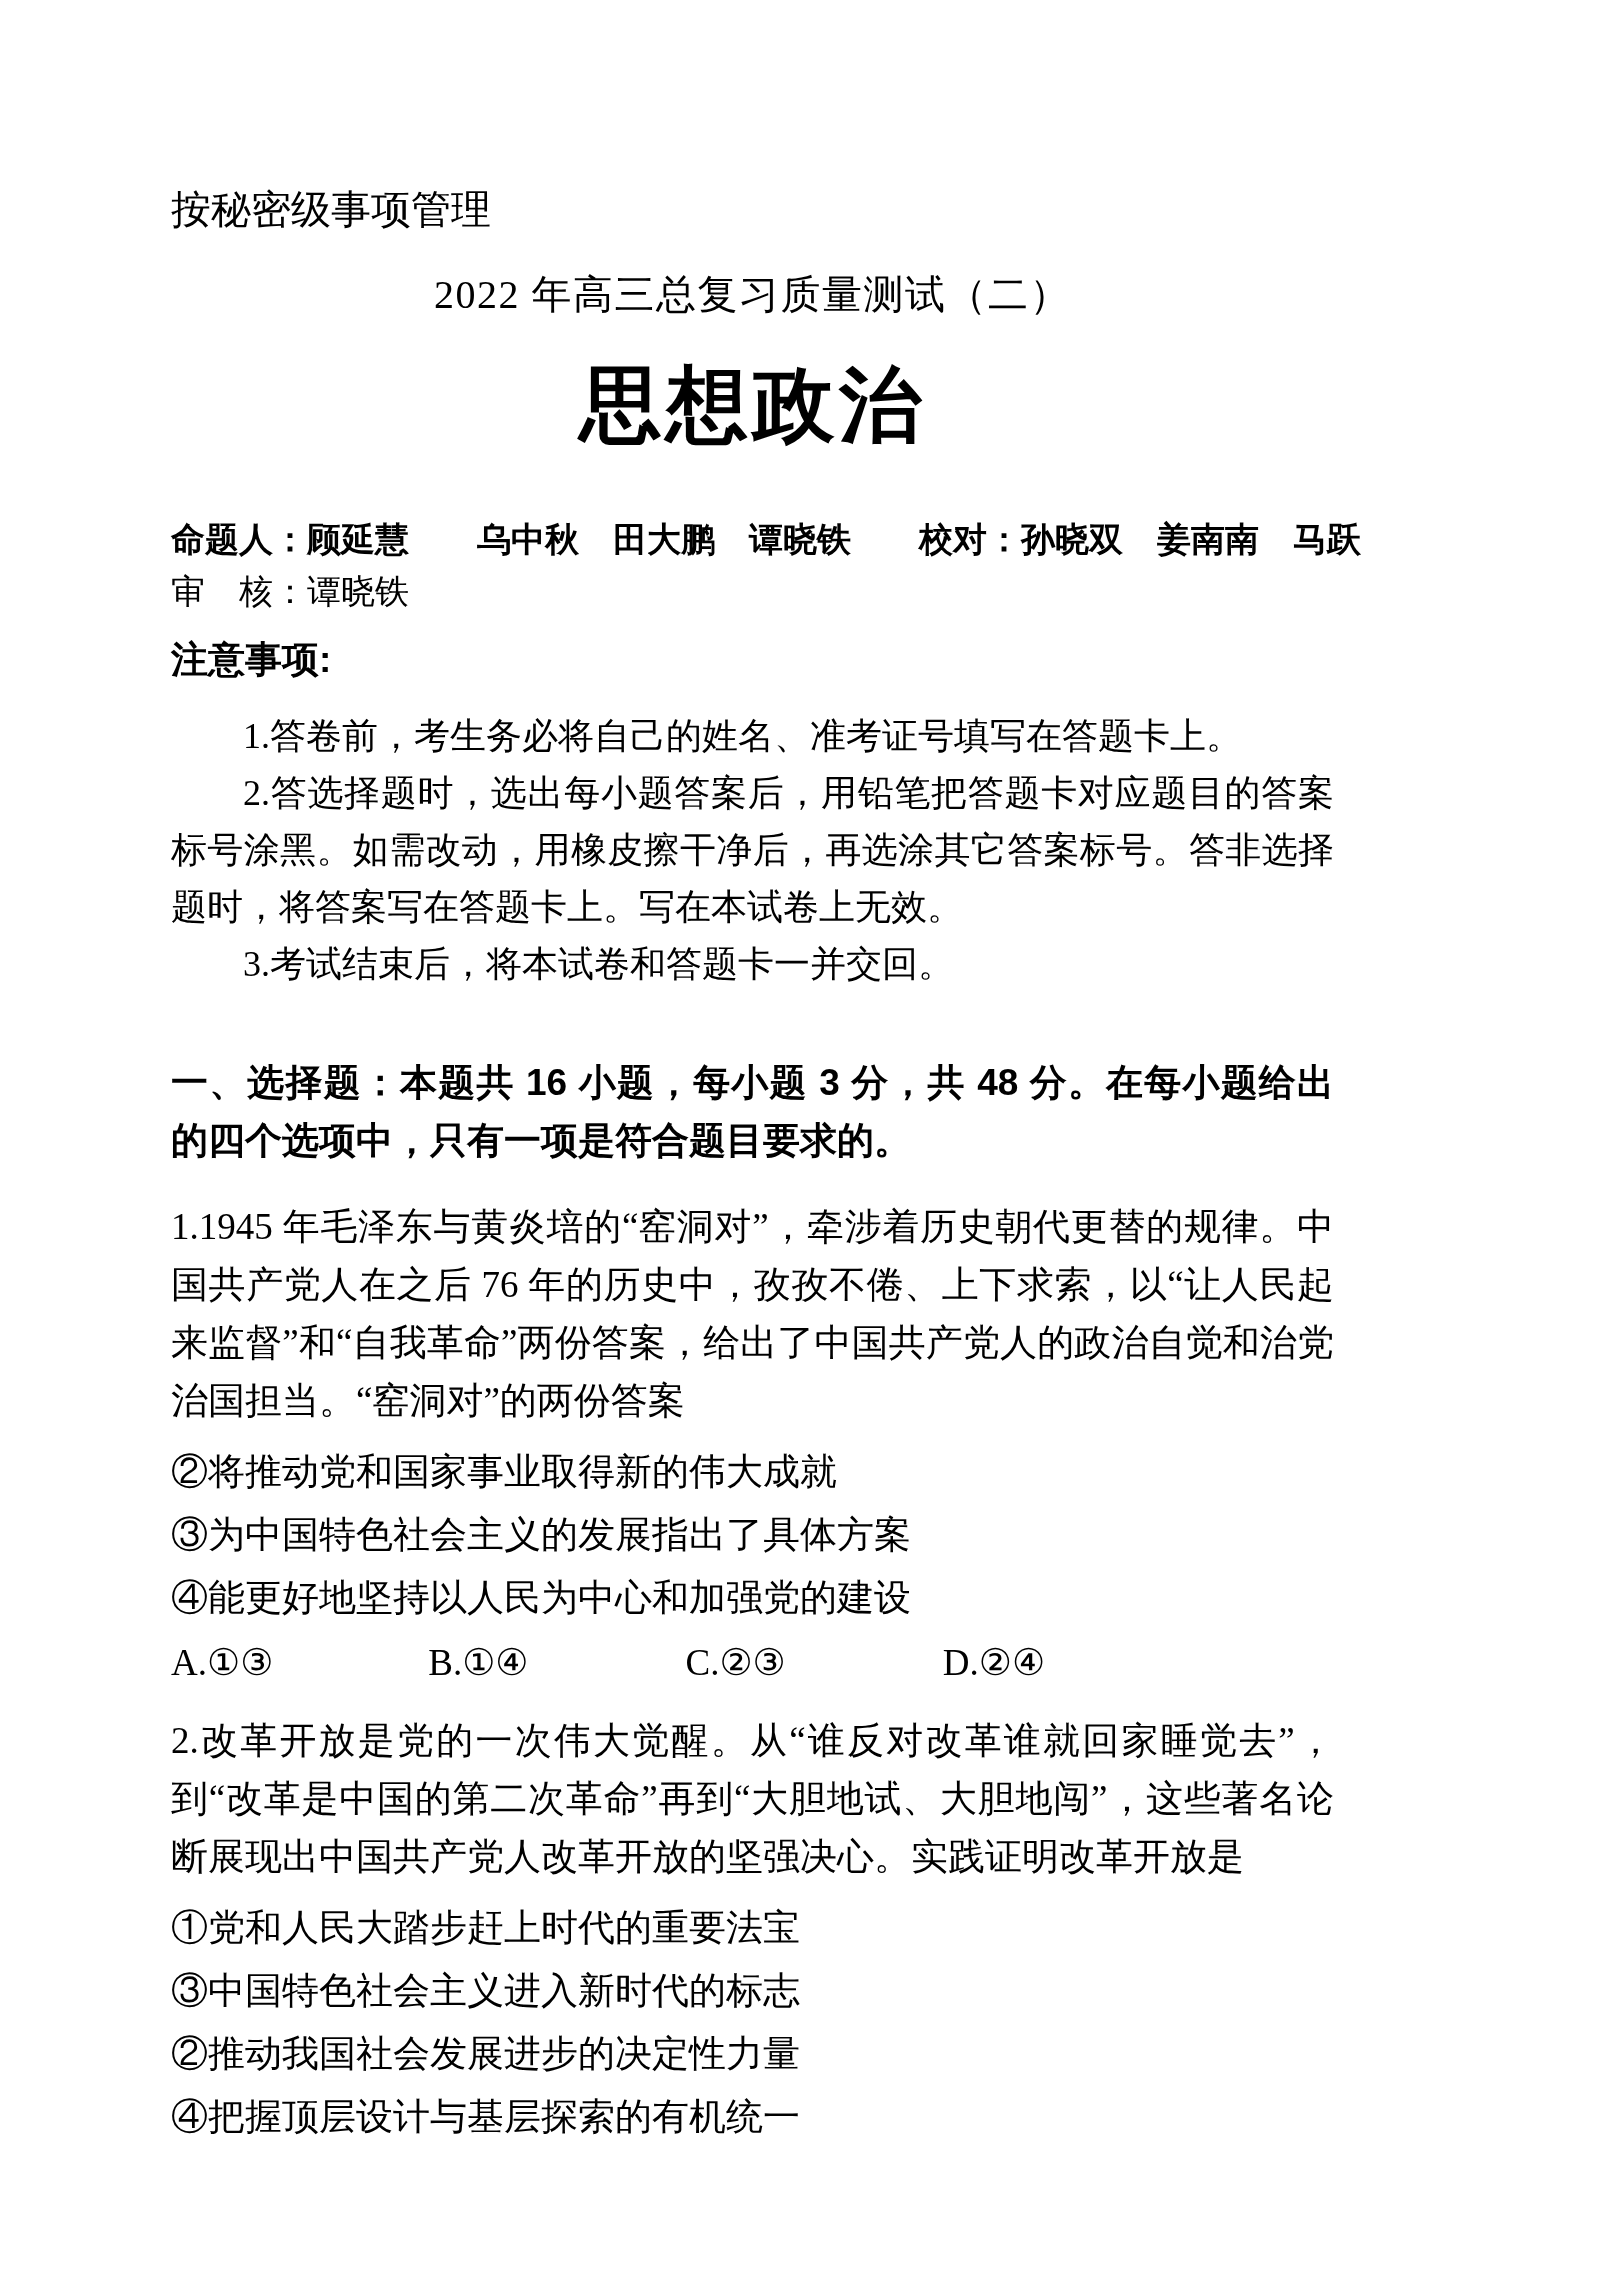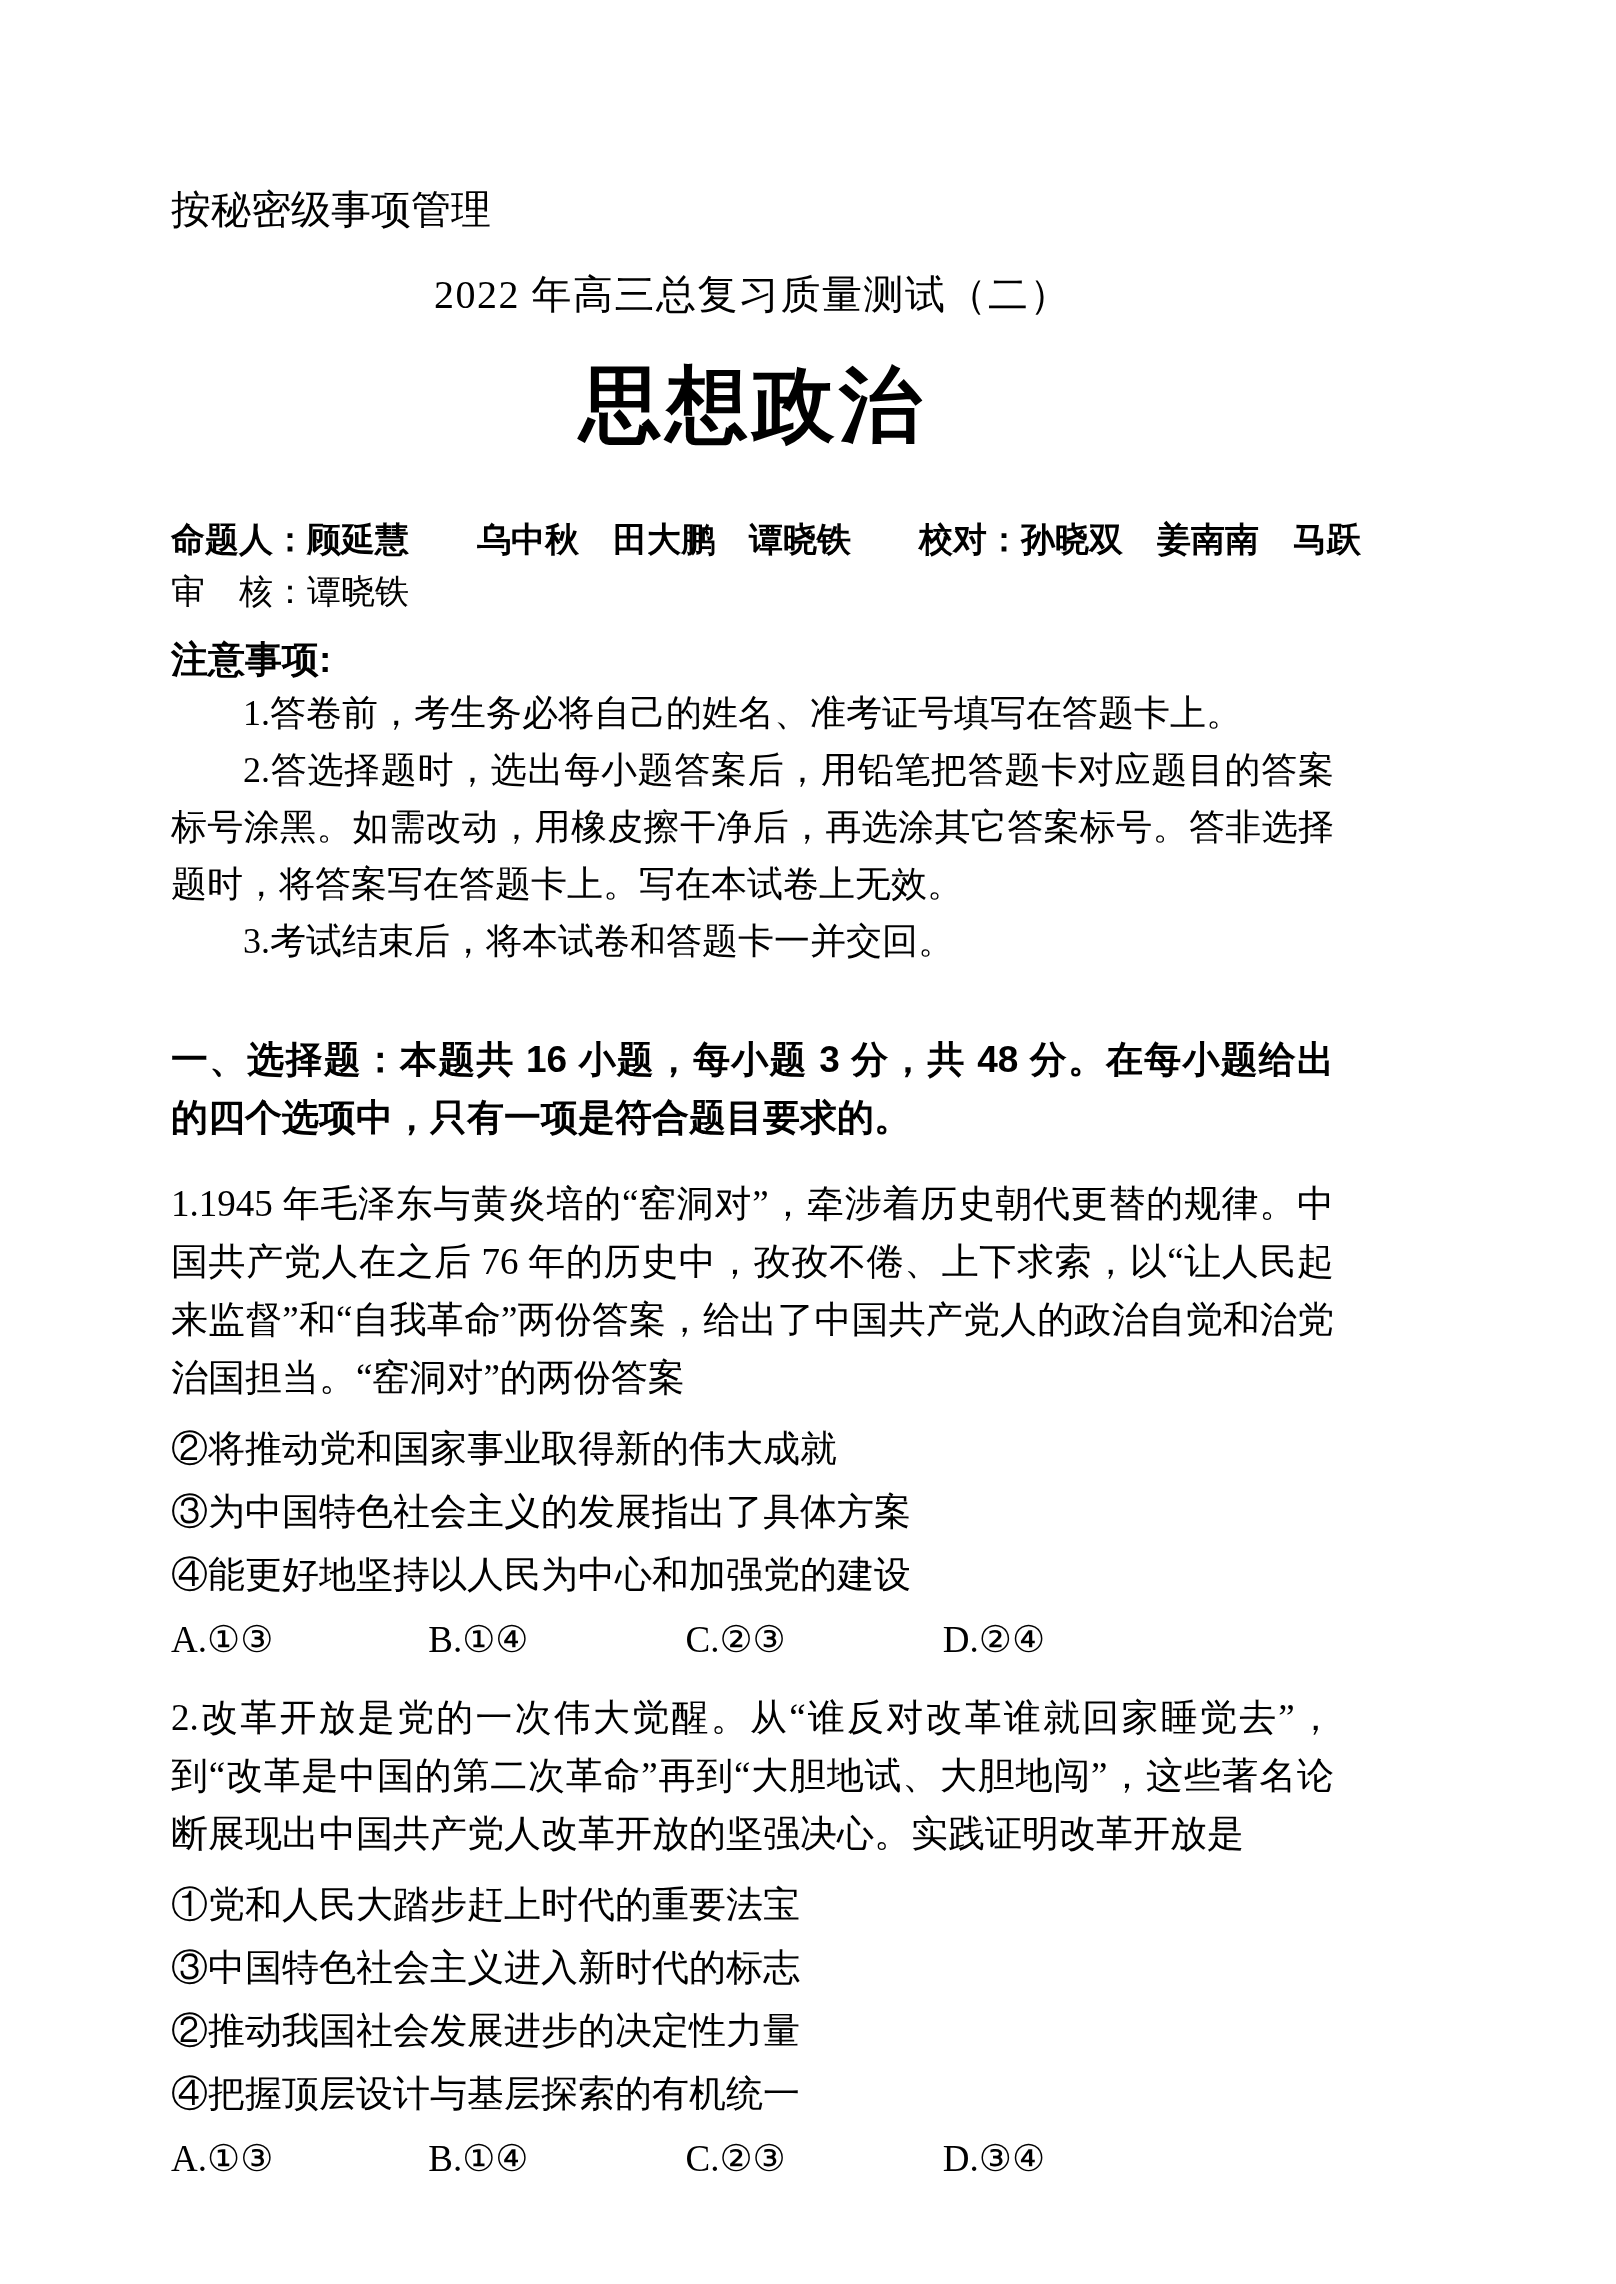--- a/index.html
+++ b/index.html
@@ -54,21 +54,21 @@
     font-weight: bold;
     margin-top: 24px;
   }
   .notice-item {
     font-size: 36px;
     line-height: 57px;
     text-indent: 2em;
     text-align: justify;
     margin: 0;
   }
-  .notice-item.first { margin-top: 2px; }
+  .notice-item.first { margin-top: 25px; }
   .section-header {
     font-family: "Liberation Sans", "DejaVu Sans", sans-serif;
     font-size: 37px;
     line-height: 58px;
     font-weight: bold;
     text-align: justify;
     margin: 61px 0 0 0;
   }
   .stem {
     font-size: 37px;
@@ -128,21 +128,15 @@
     <span class="ans">D.②④</span>
   </div>
 
   <p class="stem">2.改革开放是党的一次伟大觉醒。从“谁反对改革谁就回家睡觉去”，到“改革是中国的第二次革命”再到“大胆地试、大胆地闯”，这些著名论断展现出中国共产党人改革开放的坚强决心。实践证明改革开放是</p>
 
   <div class="opt">①党和人民大踏步赶上时代的重要法宝</div>
   <div class="opt">③中国特色社会主义进入新时代的标志</div>
   <div class="opt">②推动我国社会发展进步的决定性力量</div>
   <div class="opt">④把握顶层设计与基层探索的有机统一</div>
 
-  <div class="answers">
-    <span class="ans">A.①③</span>
-    <span class="ans">B.①④</span>
-    <span class="ans">C.②③</span>
-    <span class="ans">D.③④</span>
-  </div>
 
 </div>
 
 
 </body></html>

